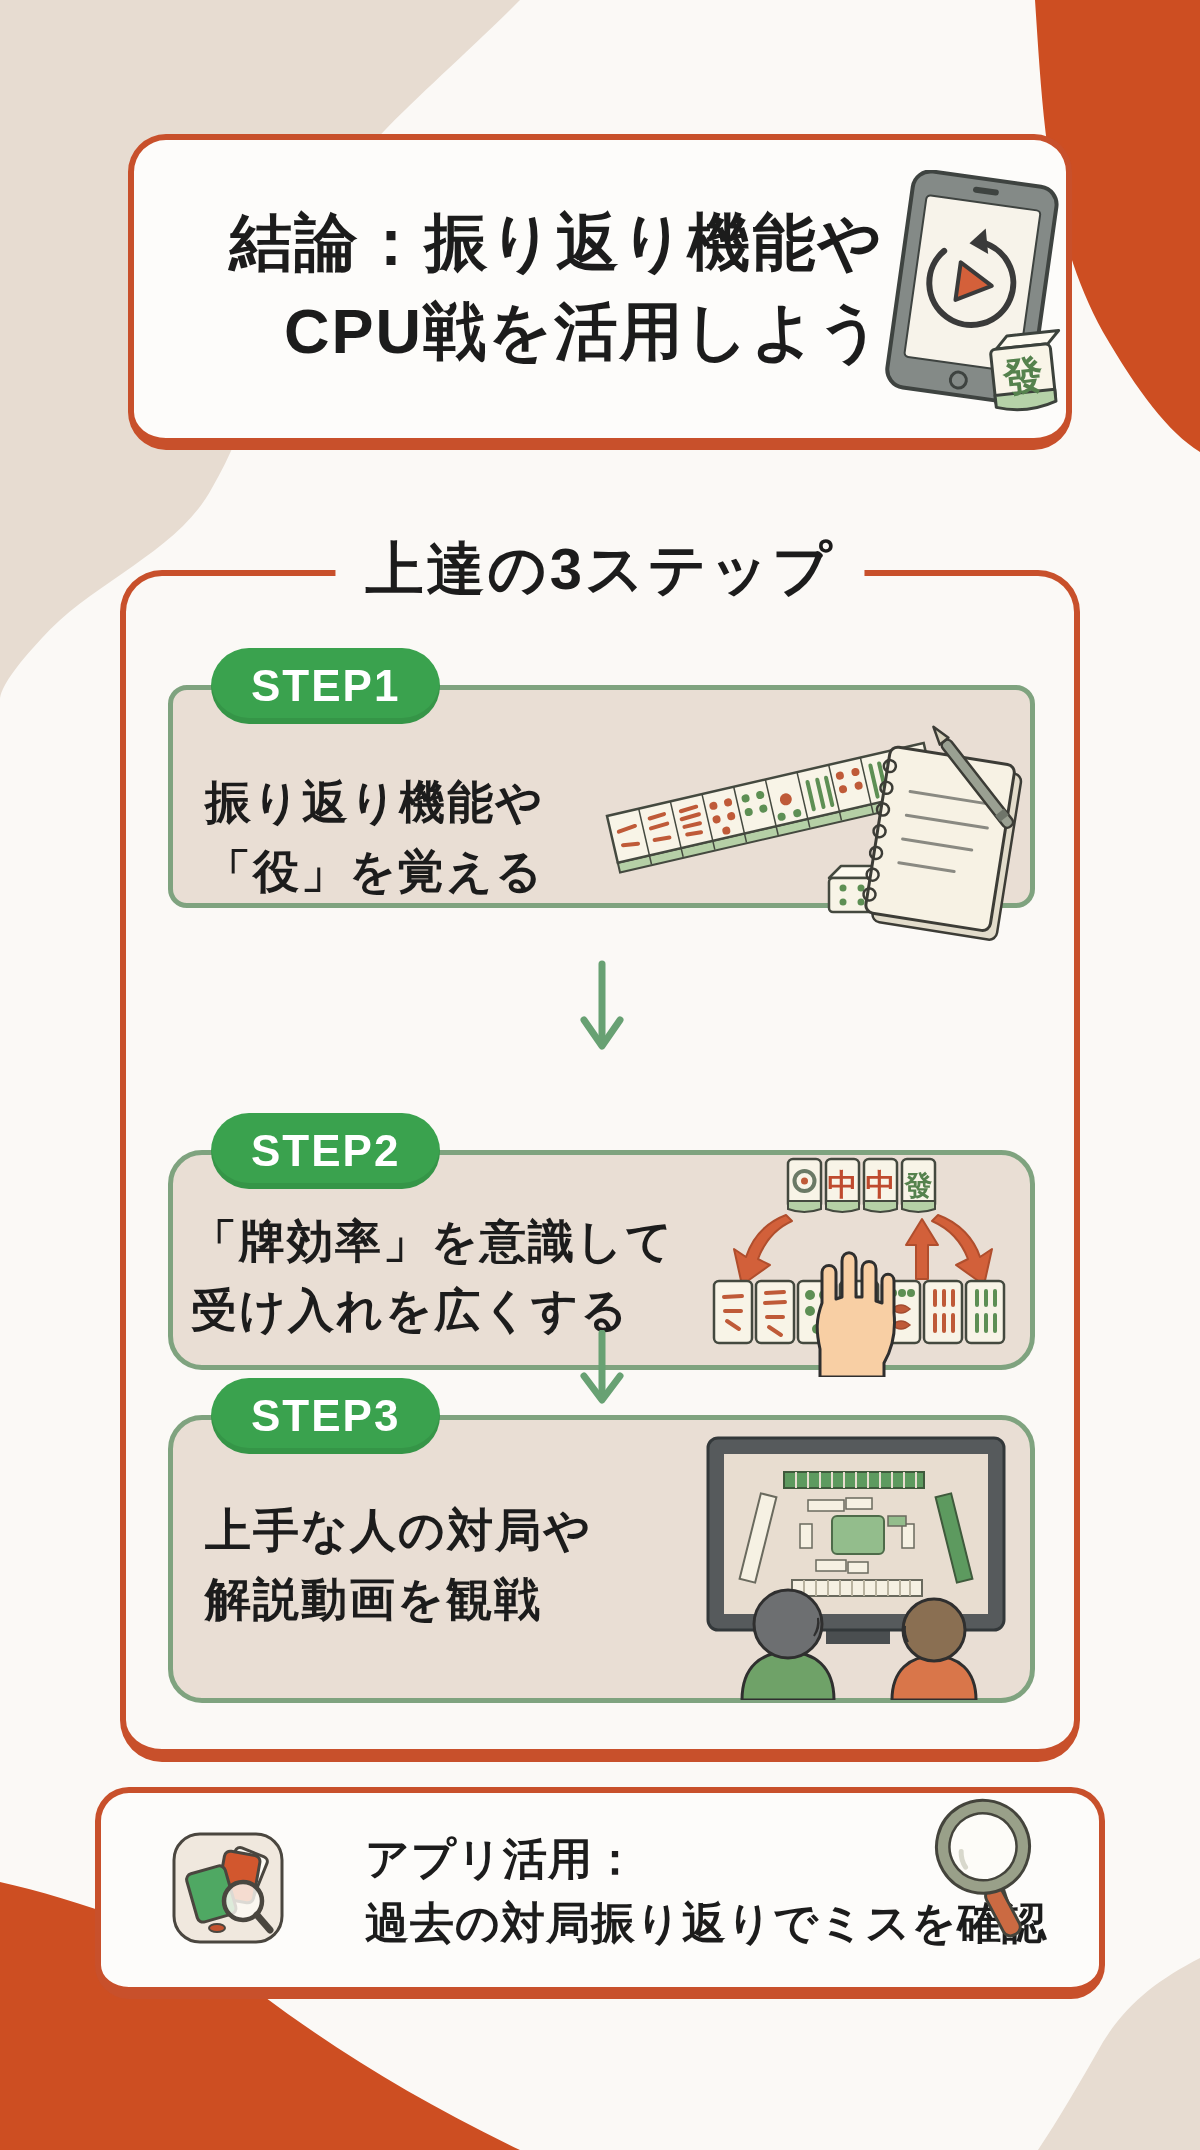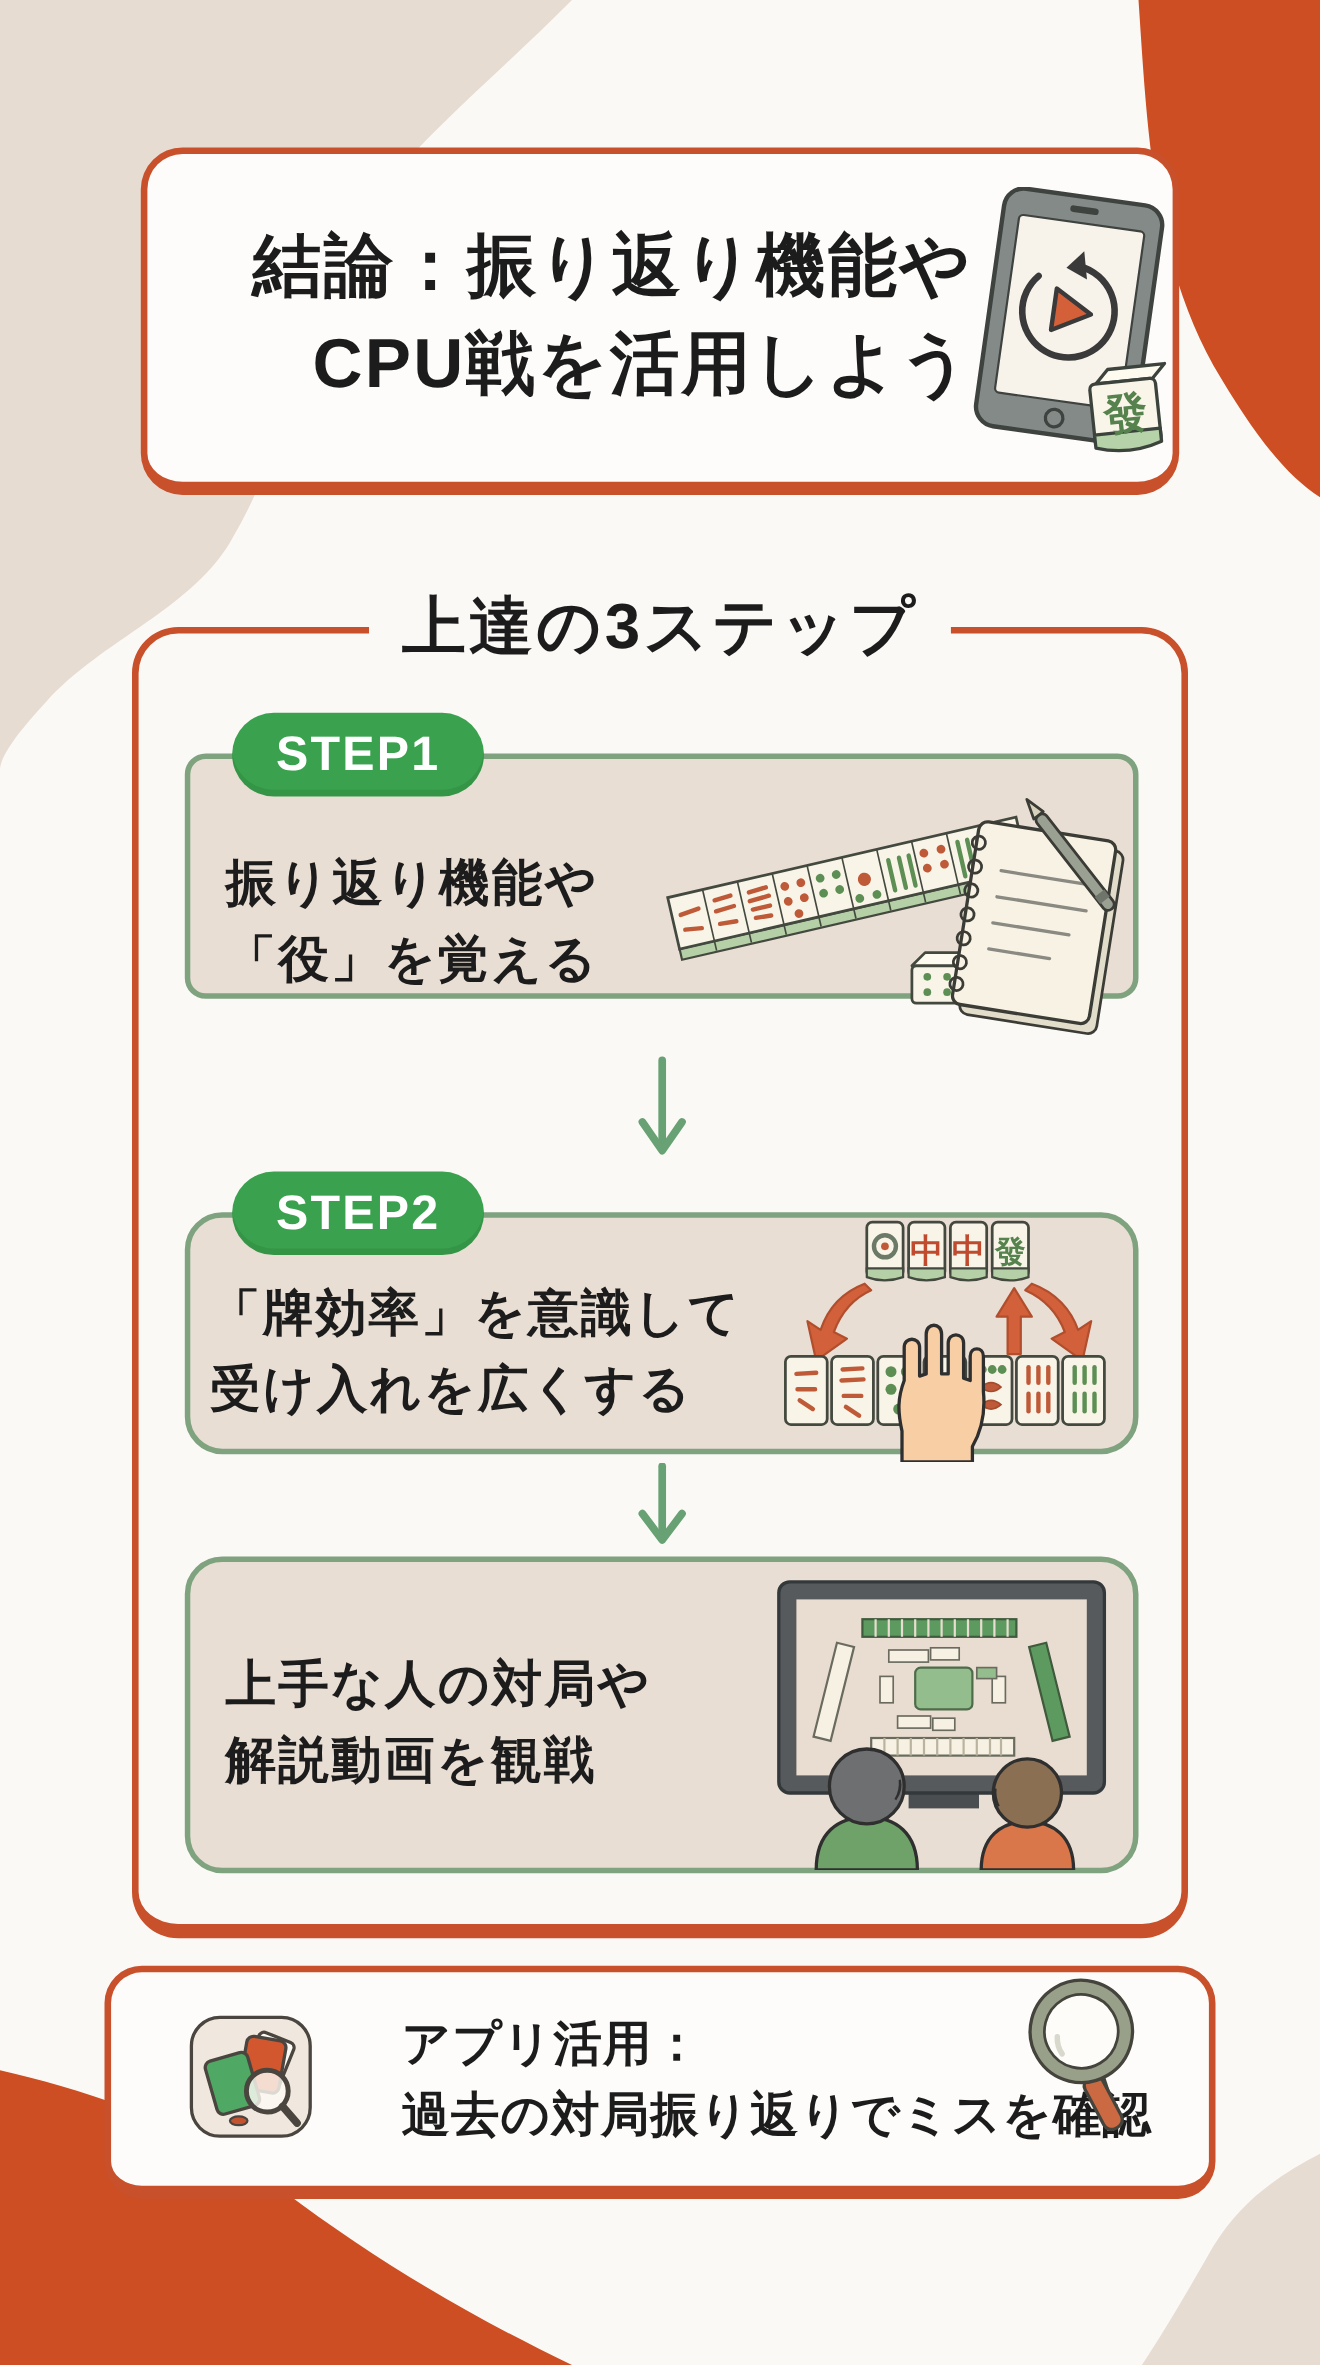--- a/index.html
+++ b/index.html
@@ -221,21 +221,21 @@
         <rect x="-5" y="10" width="11" height="8" fill="#6f756a"></rect>
       </g>
     </svg>
   </div>
 
   <svg class="abs z2" style="left:578px;top:960px;" width="48" height="98" viewBox="0 0 48 98">
     <line x1="24" y1="4" x2="24" y2="78" stroke="#68a173" stroke-width="7" stroke-linecap="round"></line>
     <path d="M6,60 L24,86 L42,60" fill="none" stroke="#68a173" stroke-width="7" stroke-linecap="round" stroke-linejoin="round"></path>
   </svg>
 
-  <div class="abs z2 step-box" style="left:168px;top:1102px;width:867px;height:220px;">
+  <div class="abs z2 step-box" style="left:168px;top:1150px;width:867px;height:220px;">
     <div class="step-badge">STEP2</div>
     <div class="step-text" style="left:18px;top:52px;">
       <div>「牌効率」を意識して</div>
       <div>受け入れを広くする</div>
     </div>
 
     <svg class="abs" style="right:0px;top:-2px;width:360px;height:224px;" viewBox="0 0 360 224">
 
       <g>
         <g transform="translate(118,6)">
@@ -339,20 +339,21 @@
       </g>
     </svg>
   </div>
 
   <svg class="abs z2" style="left:578px;top:1330px;" width="48" height="80" viewBox="0 0 48 80">
     <line x1="24" y1="3" x2="24" y2="62" stroke="#68a173" stroke-width="7" stroke-linecap="round"></line>
     <path d="M6,46 L24,70 L42,46" fill="none" stroke="#68a173" stroke-width="7" stroke-linecap="round" stroke-linejoin="round"></path>
   </svg>
 
   <div class="abs z2 step-box" style="left:168px;top:1415px;width:867px;height:288px;">
+    <div class="step-badge">STEP3</div>
     <div class="step-text" style="left:32px;top:76px;">
       <div>上手な人の対局や</div>
       <div>解説動画を観戦</div>
     </div>
 
     <svg class="abs" style="right:14px;top:8px;" width="320" height="272" viewBox="0 0 320 272">
 
       <g>
         <rect x="130" y="196" width="64" height="20" fill="#4a4e50"></rect>
         <rect x="12" y="10" width="296" height="192" rx="10" fill="#565a5c" stroke="#33383a" stroke-width="3"></rect>

